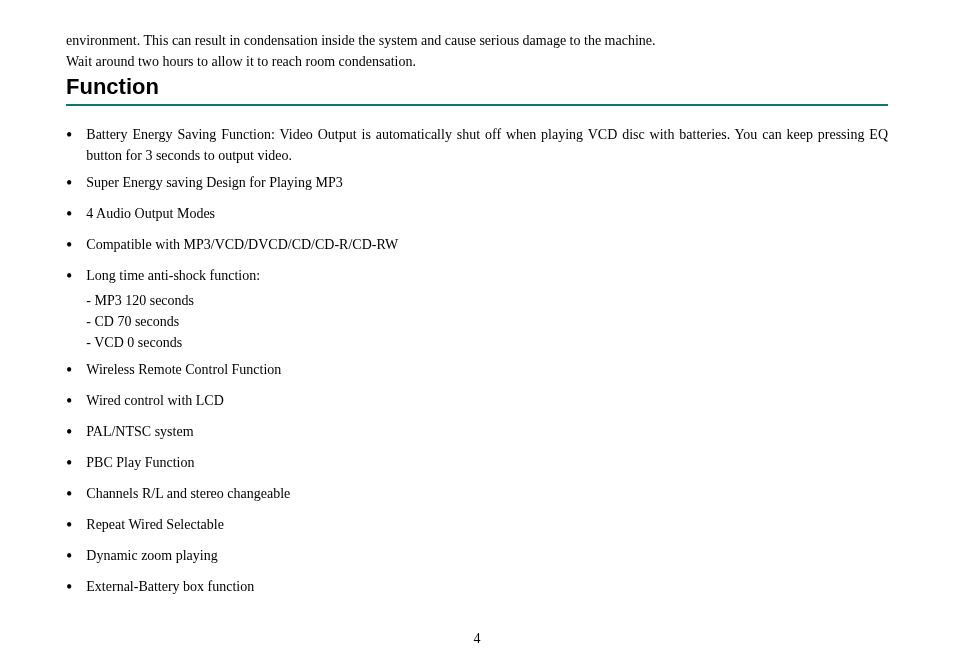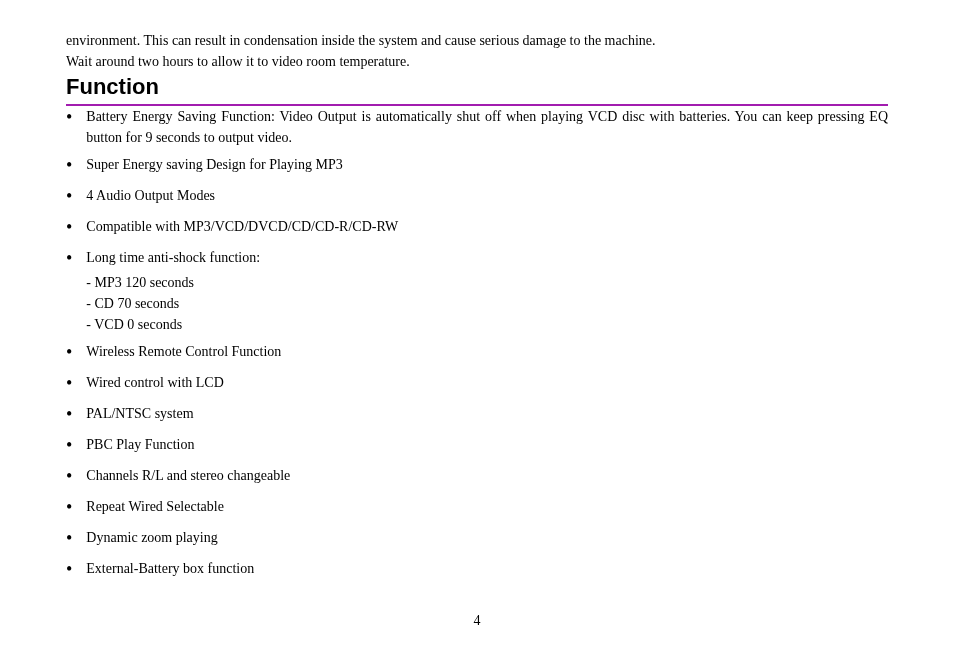--- a/index.html
+++ b/index.html
@@ -21,23 +21,23 @@
     .intro-text {
       margin-bottom: 2px;
       line-height: 1.5;
       text-align: justify;
     }
 
     .section-heading {
       font-family: Arial, Helvetica, sans-serif;
       font-size: 22px;
       font-weight: bold;
-      border-bottom: 2px solid #a21caf;
+      border-bottom: 2px solid #0f766e;
       padding-bottom: 4px;
-      margin-bottom: 0;
+      margin-bottom: 18px;
     }
 
     .bullet-list {
       list-style: none;
       padding: 0;
       margin: 0;
     }
 
     .bullet-list li {
       display: flex;
@@ -73,30 +73,30 @@
       margin-top: 30px;
       font-size: 14px;
     }
   </style>
 </head>
 <body>
 
 <div>
   <p class="intro-text">
     <span>environment. This can result in condensation inside the system and cause serious damage to the machine.</span><br>
-    <span>Wait around two hours to allow it to video room temperature.</span>
+    <span>Wait around two hours to allow it to reach room condensation.</span>
   </p>
 </div>
 
 <h2 class="section-heading">Function</h2>
 
 <ul class="bullet-list" id="bullets-container">
 <li>
       <span class="bullet-dot">•</span>
-      <span class="bullet-content">Battery Energy Saving Function: Video Output is automatically shut off when playing VCD disc with batteries. You can keep pressing EQ button for 9 seconds to output video.</span>
+      <span class="bullet-content">Battery Energy Saving Function: Video Output is automatically shut off when playing VCD disc with batteries. You can keep pressing EQ button for 3 seconds to output video.</span>
     </li>
     <li>
       <span class="bullet-dot">•</span>
       <span class="bullet-content">Super Energy saving Design for Playing MP3</span>
     </li>
     <li>
       <span class="bullet-dot">•</span>
       <span class="bullet-content">4 Audio Output Modes</span>
     </li>
     <li>

